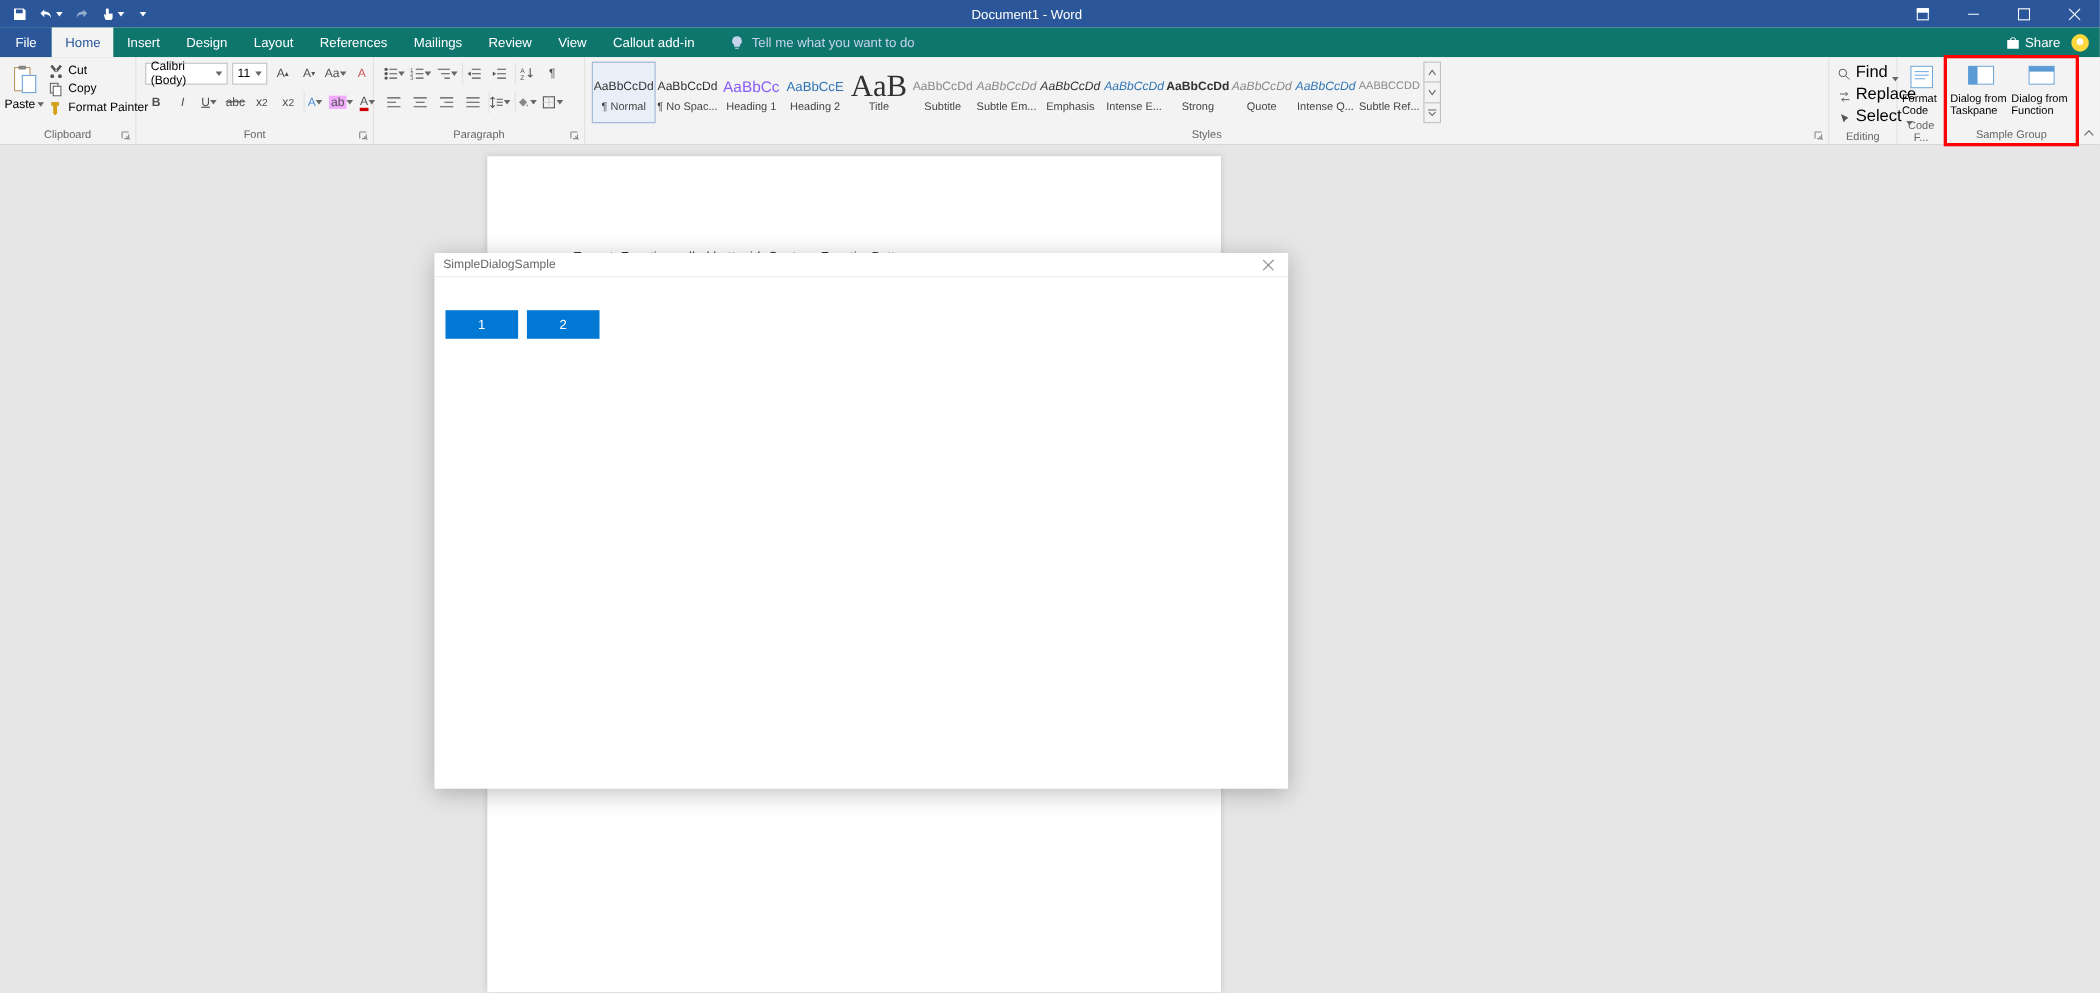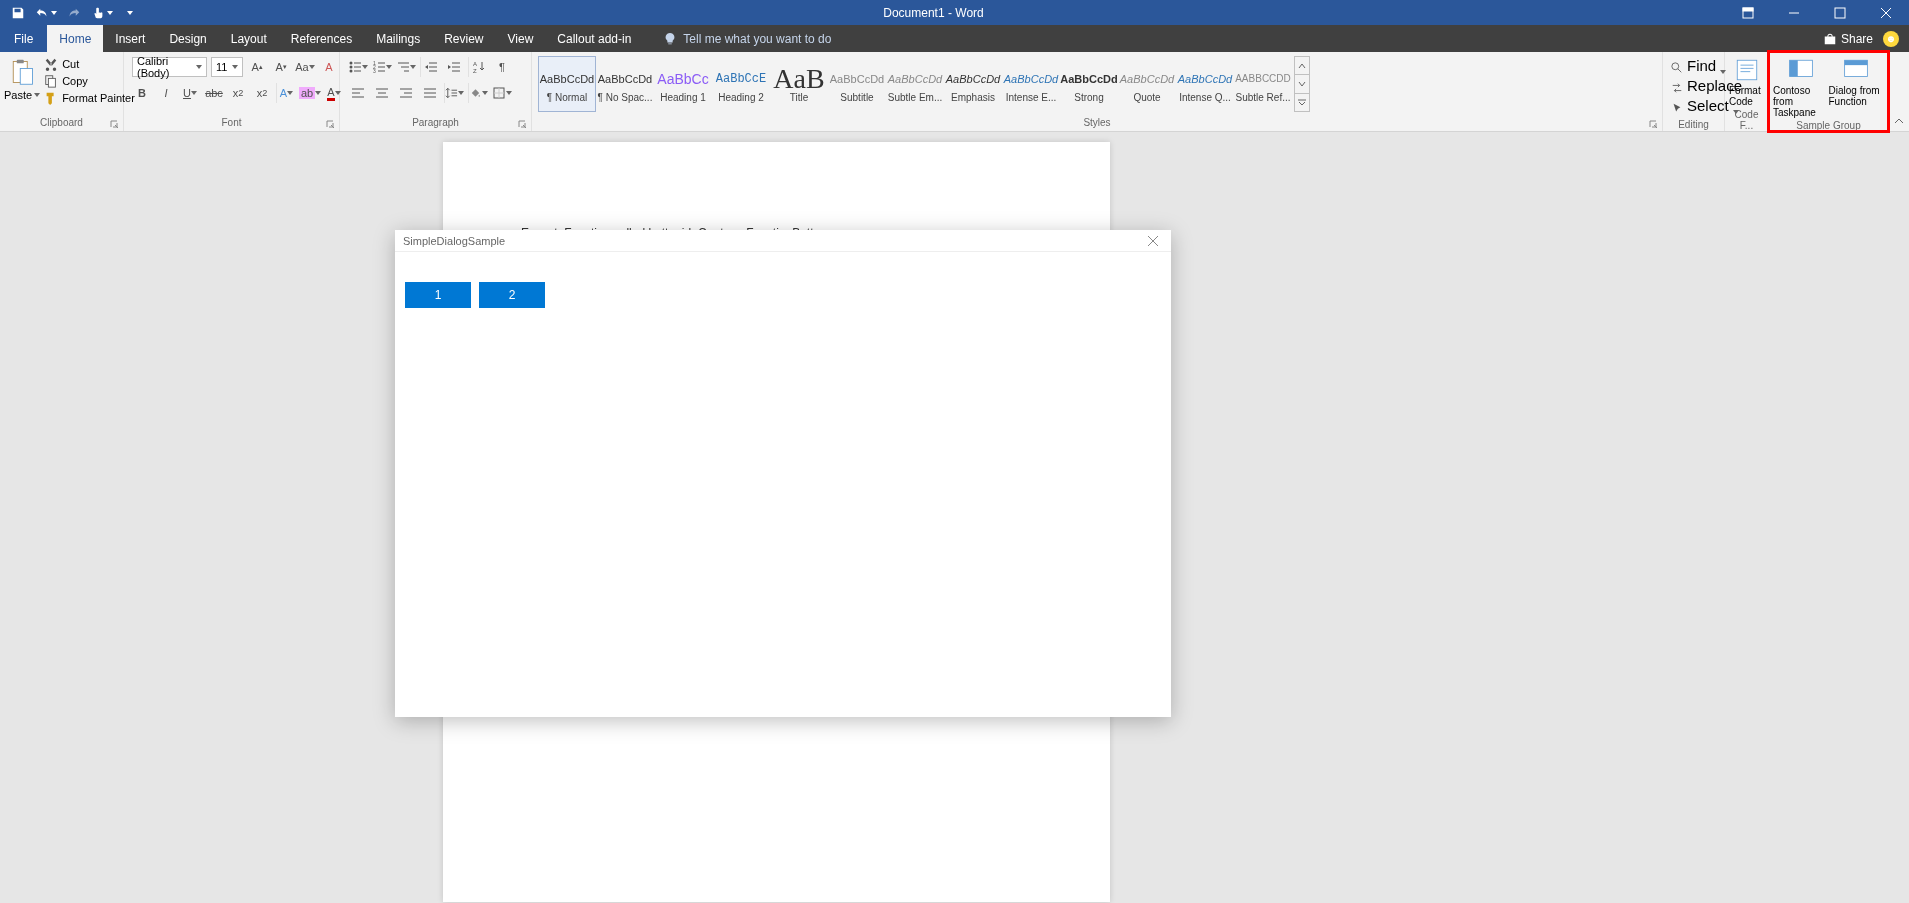--- a/index.html
+++ b/index.html
@@ -9,21 +9,21 @@
 .titlebar { background: #2b579a; height: 25px; display: flex; align-items: center; color: #fff; font-size: 12px; }
 .qat { display: flex; align-items: center; padding-left: 6px; gap: 4px; }
 .qat .qat-btn { width: 24px; height: 20px; display: flex; align-items: center; justify-content: center; cursor: pointer; }
 .qat svg { fill: #fff; }
 .title-center { flex: 1; text-align: center; }
 .win-controls { display: flex; gap: 0; }
 .win-btn { width: 46px; height: 25px; display: flex; align-items: center; justify-content: center; cursor: pointer; }
 .win-btn svg { stroke: #fff; fill: none; }
 
 
-.tabs-row { background: #404040; height: 27px; display: flex; align-items: stretch; color: #fff; font-size: 12px; }
+.tabs-row { background: #0f766e; height: 27px; display: flex; align-items: stretch; color: #fff; font-size: 12px; }
 .tab { padding: 0 12px; display: flex; align-items: center; cursor: pointer; }
 .tab.active { background: #f3f3f3; color: #2b579a; }
 .tab.file { background: #2b579a; color: #fff; font-weight: normal; padding: 0 14px; }
 .tellme { display: flex; align-items: center; gap: 6px; padding-left: 20px; color: #c5d4ea; }
 .tabs-right { margin-left: auto; display: flex; align-items: center; gap: 10px; padding-right: 10px; }
 .share { display: flex; align-items: center; gap: 4px; cursor: pointer; }
 .emoji { width: 16px; height: 16px; border-radius: 50%; background: #ffd83d; display: flex; align-items: center; justify-content: center; font-size: 10px; }
 
 
 .ribbon { background: #f3f3f3; height: 80px; border-bottom: 1px solid #d4d4d4; display: flex; position: relative; }
@@ -406,21 +406,21 @@
           </div>
           <div class="style-item">
             <div class="style-preview" style="color: rgb(51, 51, 51); font-size: 11px;">AaBbCcDd</div>
             <div class="style-name">¶ No Spac...</div>
           </div>
           <div class="style-item">
             <div class="style-preview" style="color: #8b5cf6; font-size: 14px;">AaBbCc</div>
             <div class="style-name">Heading 1</div>
           </div>
           <div class="style-item">
-            <div class="style-preview" style="color: rgb(46, 116, 181); font-size: 12px; font-family: Liberation Mono, monospace;">AaBbCcE</div>
+            <div class="style-preview" style="color: rgb(46, 116, 181); font-size: 12px;">AaBbCcE</div>
             <div class="style-name">Heading 2</div>
           </div>
           <div class="style-item">
             <div class="style-preview" style="color: rgb(51, 51, 51); font-size: 28px; font-family: Liberation Serif, serif;">AaB</div>
             <div class="style-name">Title</div>
           </div>
           <div class="style-item">
             <div class="style-preview" style="color: rgb(136, 136, 136); font-size: 11px;">AaBbCcDd</div>
             <div class="style-name">Subtitle</div>
           </div>
@@ -522,21 +522,21 @@
     <div class="group-label">Code F...</div>
   </div>
 
   <div class="group" style="width:120px;position:relative">
     <div class="group-body">
       <div class="big-btn">
         <svg class="icon" viewBox="0 0 32 32">
             <rect x="2" y="4" width="28" height="20" fill="#fff" stroke="#5b9bd5"></rect>
             <rect x="2" y="4" width="10" height="20" fill="#5b9bd5"></rect>
           </svg>
-        <div class="lbl">Contoso from Taskpane</div>
+        <div class="lbl">Dialog from Taskpane</div>
       </div>
       <div class="big-btn">
         <svg class="icon" viewBox="0 0 32 32">
             <rect x="2" y="4" width="28" height="20" fill="#fff" stroke="#5b9bd5"></rect>
             <rect x="2" y="4" width="28" height="6" fill="#5b9bd5"></rect>
           </svg>
         <div class="lbl">Dialog from Function</div>
       </div>
     </div>
     <div class="group-label">Sample Group</div>

